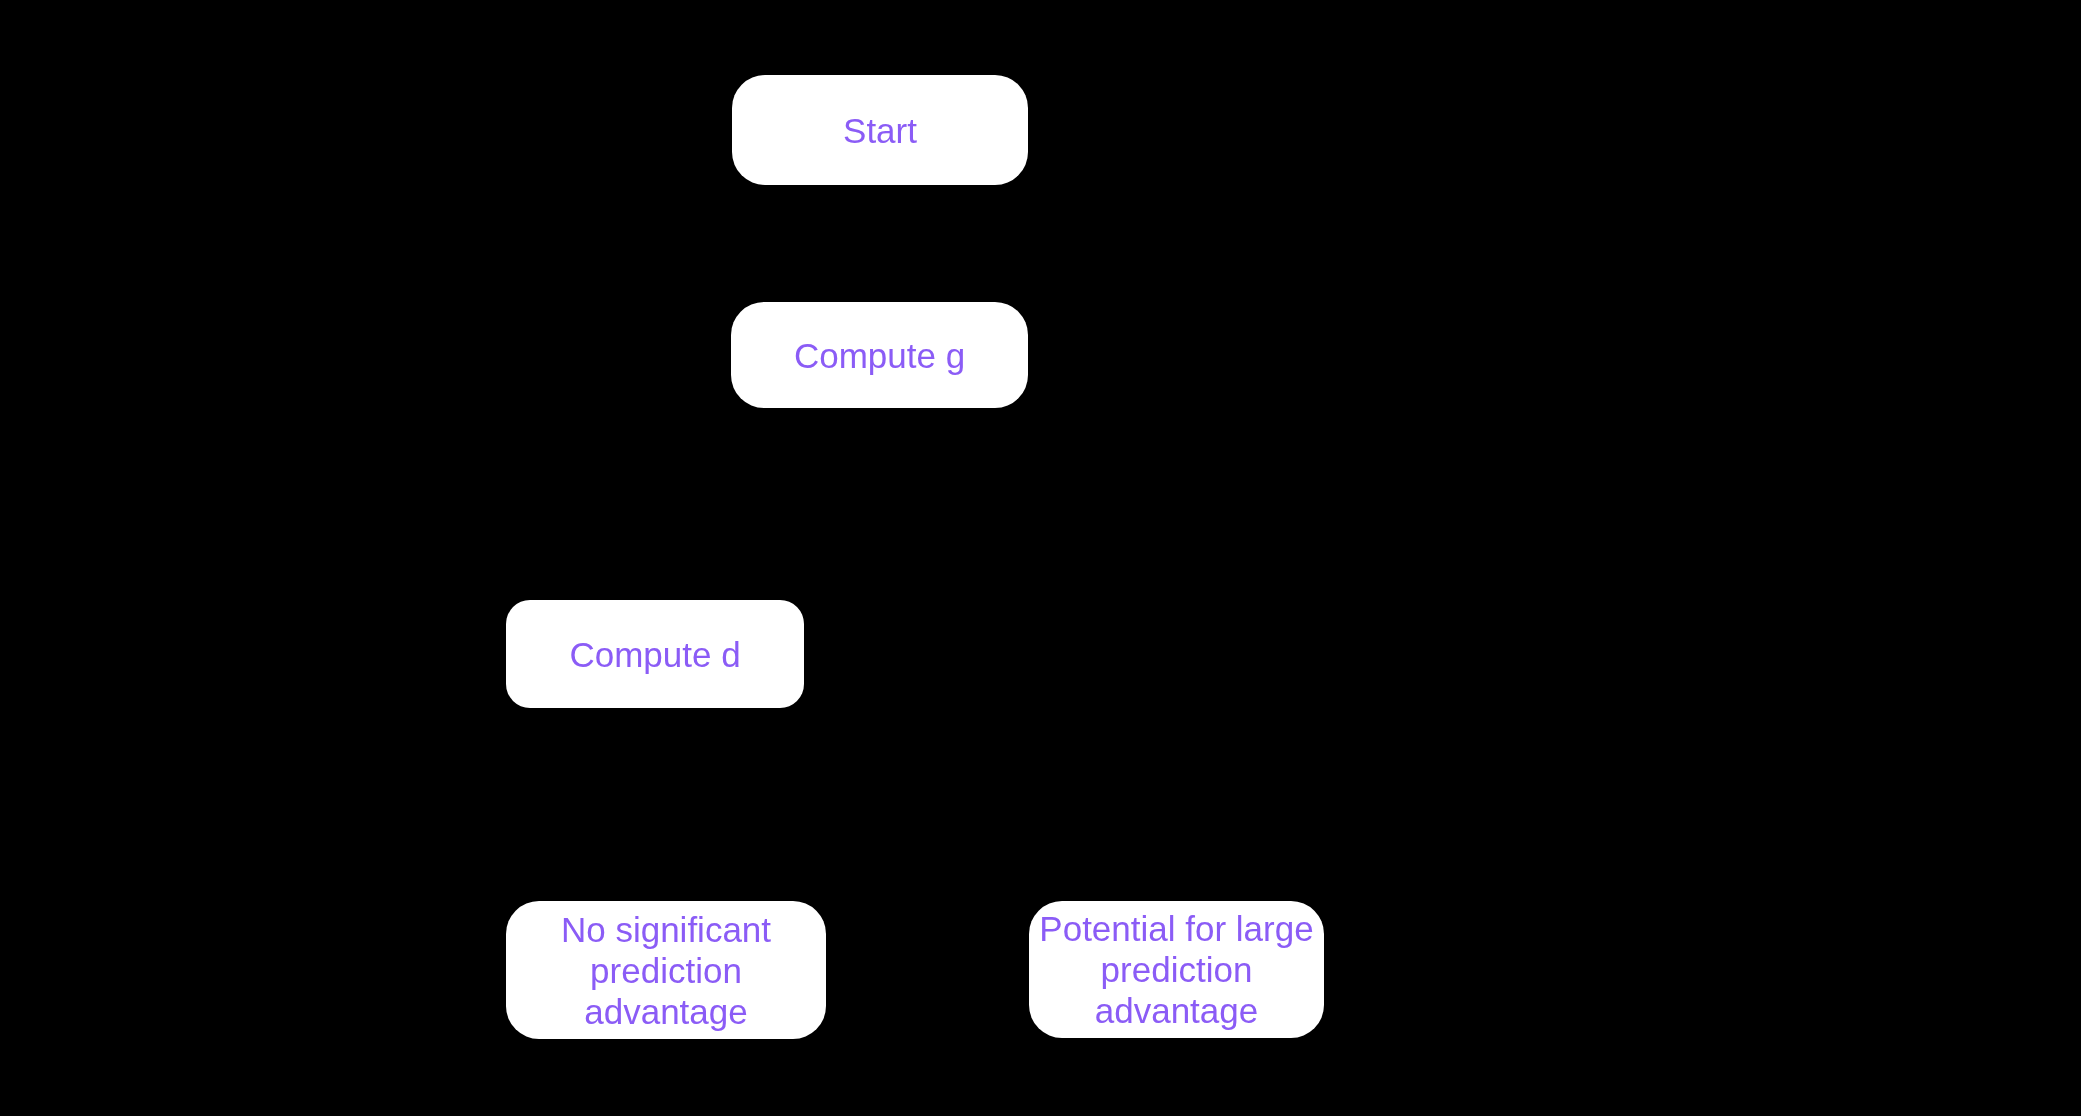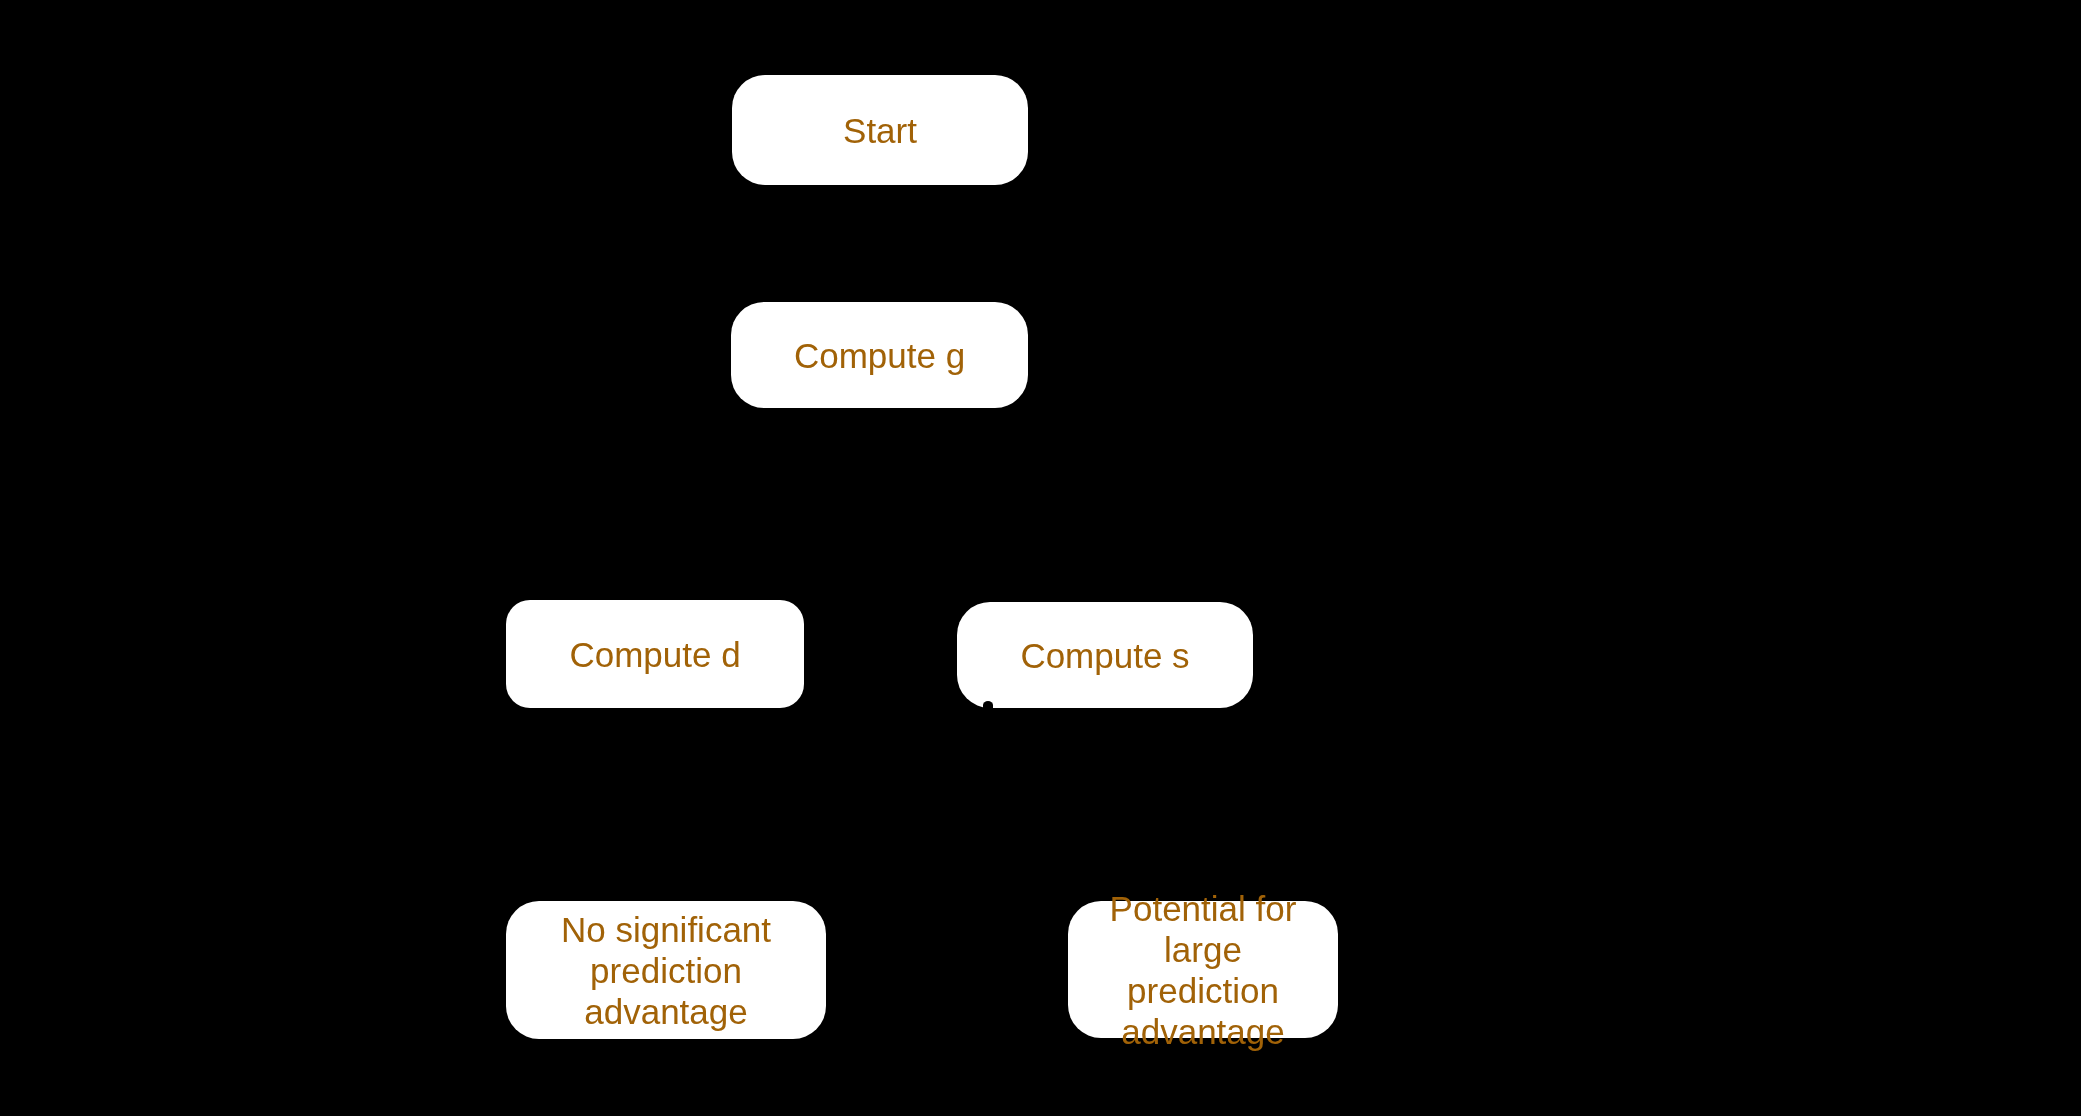--- a/index.html
+++ b/index.html
@@ -11,37 +11,37 @@
     position: relative;
     width: 2081px;
     height: 1116px;
     background: #000000;
     overflow: hidden;
     font-family: "Liberation Sans", sans-serif;
   }
   .node {
     position: absolute;
     background: #ffffff;
-    color: #a16207;
+    color: #8b5cf6;
     border-radius: 33px;
     display: flex;
     align-items: center;
     justify-content: center;
     text-align: center;
     font-size: 35px;
     line-height: 41px;
     white-space: pre-line;
     box-sizing: border-box;
   }
   #node-start            { left: 732px;  top: 75px;  width: 296px; height: 110px; }
   #node-compute-g        { left: 731px;  top: 302px; width: 297px; height: 106px; text-align: center; }
   #node-compute-d        { left: 506px;  top: 600px; width: 298px; height: 108px; border-radius: 24px; }
   #node-compute-s        { left: 957px;  top: 602px; width: 296px; height: 106px; }
   #node-no-advantage     { left: 506px;  top: 901px; width: 320px; height: 138px; }
-  #node-large-advantage  { left: 1068px; top: 901px; width: 270px; height: 137px; }
+  #node-large-advantage  { left: 1029px; top: 901px; width: 295px; height: 137px; }
   .stray-mark {
     position: absolute;
     left: 983px;
     top: 701px;
     width: 10px;
     height: 8px;
     background: #000000;
     border-radius: 50% 50% 0 0;
   }
 </style>
@@ -55,23 +55,20 @@
   </div>
 
   <div id="node-compute-g" class="node">
     <span>Compute g</span>
   </div>
 
   <div id="node-compute-d" class="node">
     <span>Compute d</span>
   </div>
 
-  <div id="node-compute-s" class="node">
-    <span>Compute s</span>
-  </div>
 
   <div id="node-no-advantage" class="node">
     <span>No significant
 prediction
 advantage</span>
   </div>
 
   <div id="node-large-advantage" class="node">
     <span>Potential for large
 prediction

